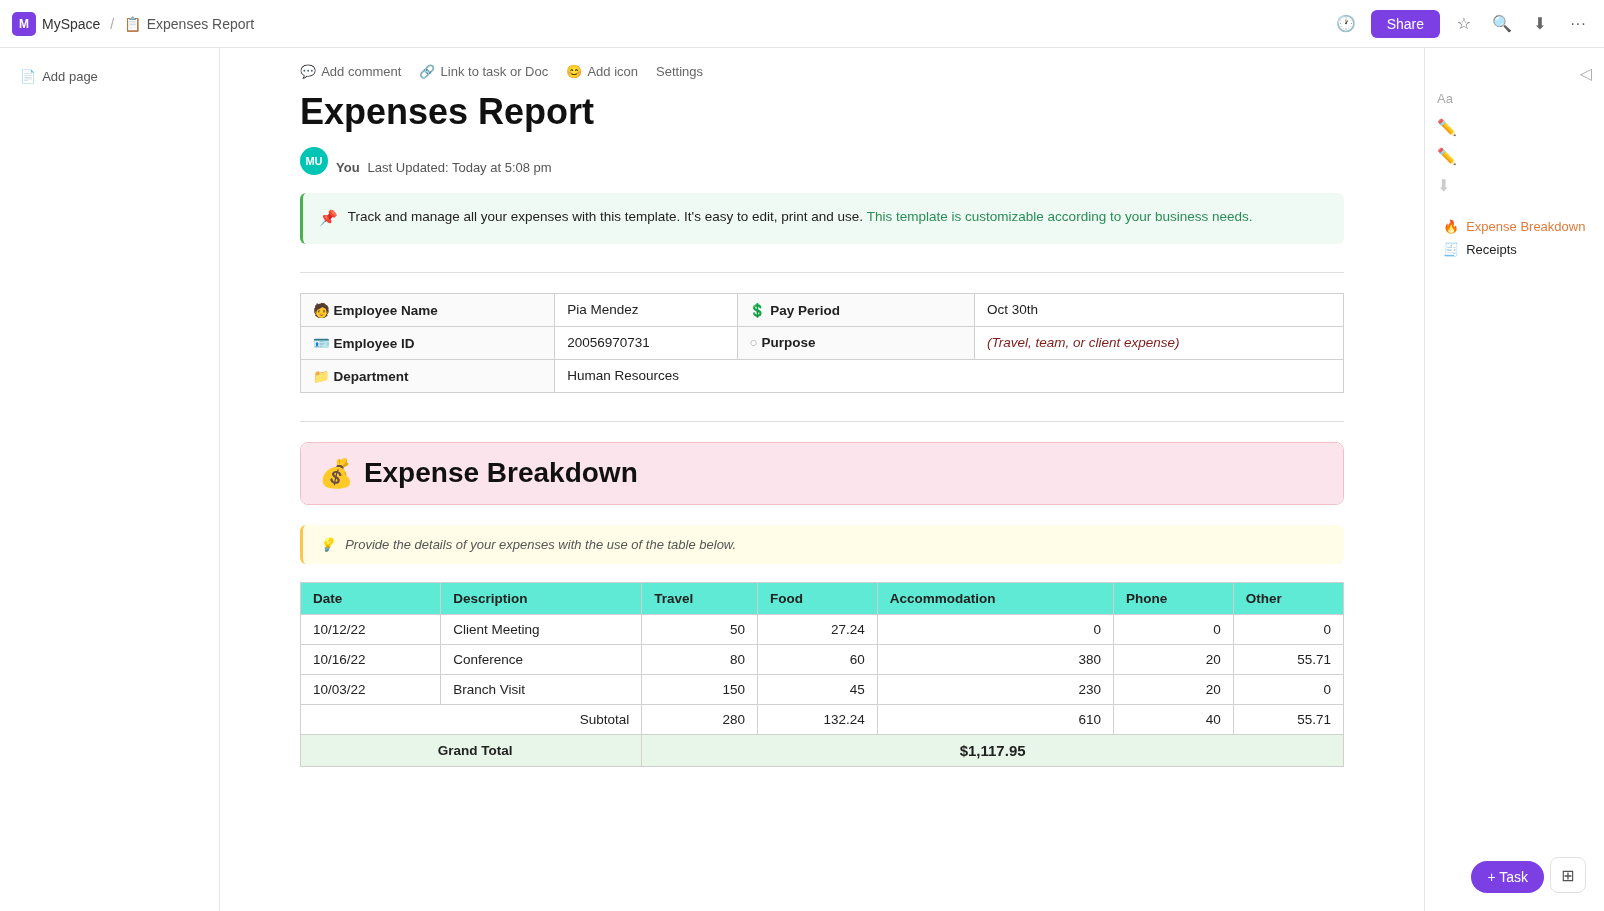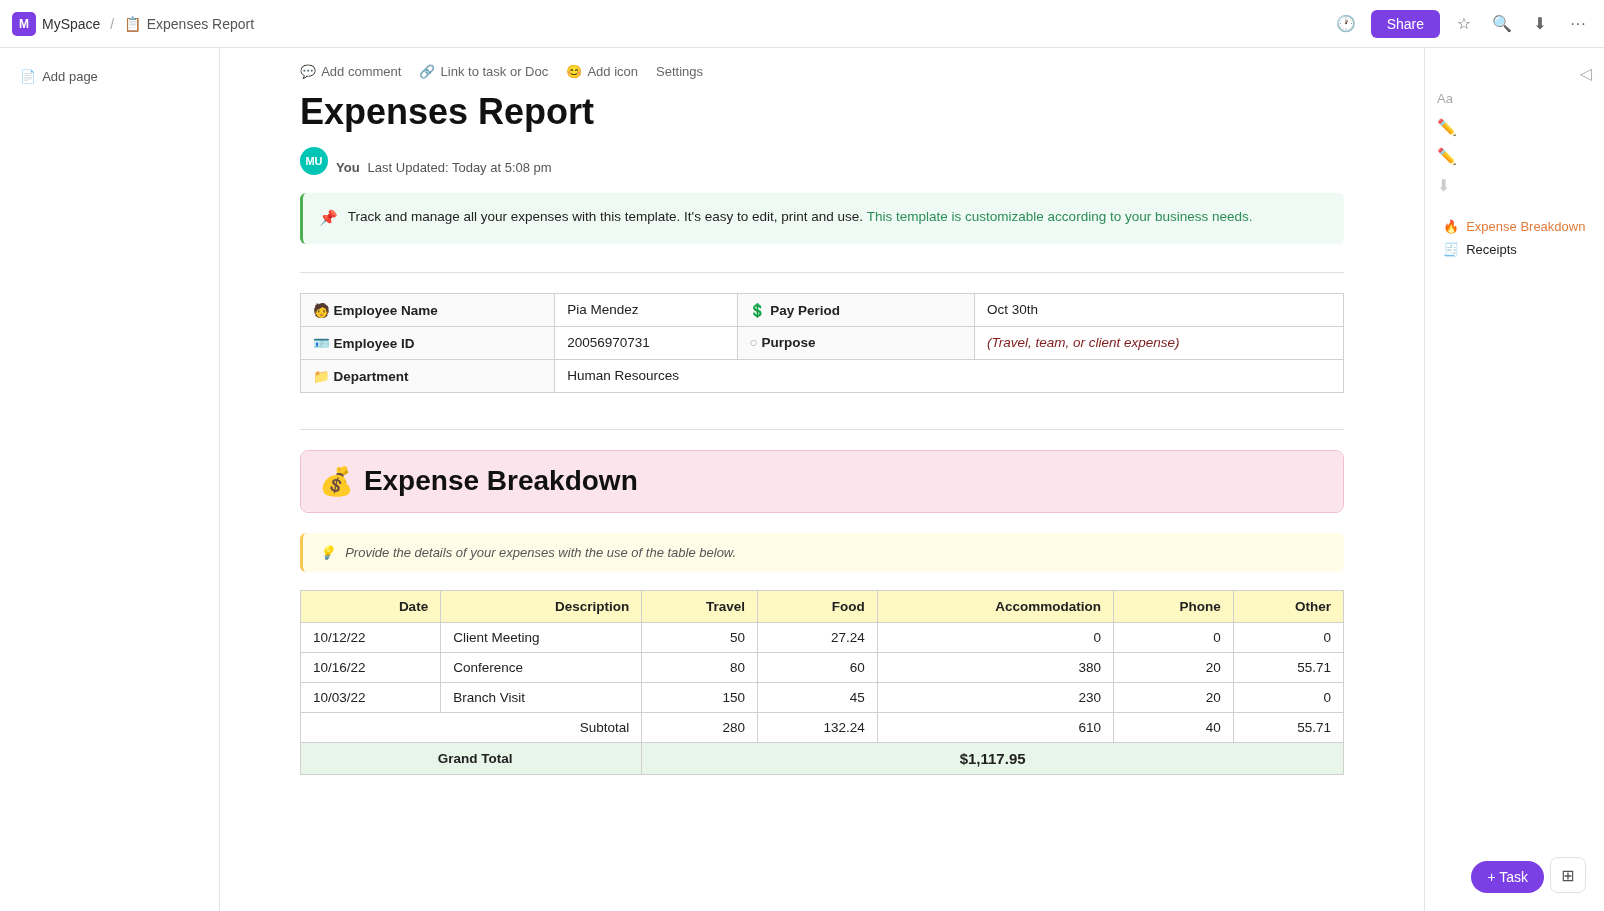--- a/index.html
+++ b/index.html
@@ -37,32 +37,32 @@
     .author-row { display: flex; align-items: flex-end; gap: 8px; margin-bottom: 18px; font-size: 13px; color: #555; }
     .avatar { width: 28px; height: 28px; background: #00c4b4; border-radius: 50%; display: flex; align-items: center; justify-content: center; color: #fff; font-size: 11px; font-weight: bold; }
 
     
     .callout-green { background: #f0faf4; border-left: 3px solid #4caf50; border-radius: 6px; padding: 14px 16px; margin-bottom: 28px; display: flex; align-items: flex-start; gap: 10px; font-size: 13.5px; color: #222; line-height: 1.5; }
     .callout-highlight { color: #2a8c57; font-weight: 500; }
 
     hr.divider { border: none; border-top: 1px solid #e0e0e0; margin: 20px 0; }
 
     
-    .info-table { border-collapse: collapse; width: 100%; margin-bottom: 36px; font-size: 13.5px; }
+    .info-table { border-collapse: collapse; width: 100%; margin-bottom: 28px; font-size: 13.5px; }
     .info-table td { border: 1px solid #d0d0d0; padding: 8px 12px; vertical-align: middle; }
     .info-table td.label-cell { background: #fafafa; font-weight: 700; white-space: nowrap; min-width: 140px; }
 
     
     .section-heading { display: flex; align-items: center; gap: 10px; font-size: 28px; font-weight: 800; color: #111; background: #fce4ec; border-radius: 8px 8px 0 0; padding: 14px 18px; margin-bottom: 0; }
 
     .callout-yellow { background: #fffde7; border-left: 3px solid #f9c74f; border-radius: 6px; padding: 12px 16px; margin: 14px 0 18px 0; display: flex; align-items: flex-start; gap: 10px; font-size: 13px; color: #555; font-style: italic; }
 
     
     .expense-table { border-collapse: collapse; width: 100%; font-size: 13.5px; }
-    .expense-table th { border: 1px solid #d0d0d0; padding: 8px 12px; background: #fef9c3; font-weight: 700; text-align: right; }
+    .expense-table th { border: 1px solid #d0d0d0; padding: 8px 12px; background: #5eead4; font-weight: 700; text-align: left; }
     .expense-table td { border: 1px solid #d0d0d0; padding: 7px 12px; text-align: right; }
     .expense-table td.date-cell { text-align: left; }
     .expense-table td.desc-cell { text-align: left; }
     .expense-table tr.subtotal-row td { font-weight: 500; }
     .expense-table tr.grand-total-row td { background: #e8f5e9; font-weight: 700; text-align: center; }
 
     
     .right-panel { width: 180px; padding: 16px 12px; border-left: 1px solid #e5e5e5; flex-shrink: 0; font-size: 13px; }
     .right-panel-item { display: flex; align-items: center; gap: 7px; padding: 4px 6px; cursor: pointer; border-radius: 4px; }
     .right-panel-item.active { color: #e07b3a; font-weight: 500; }

